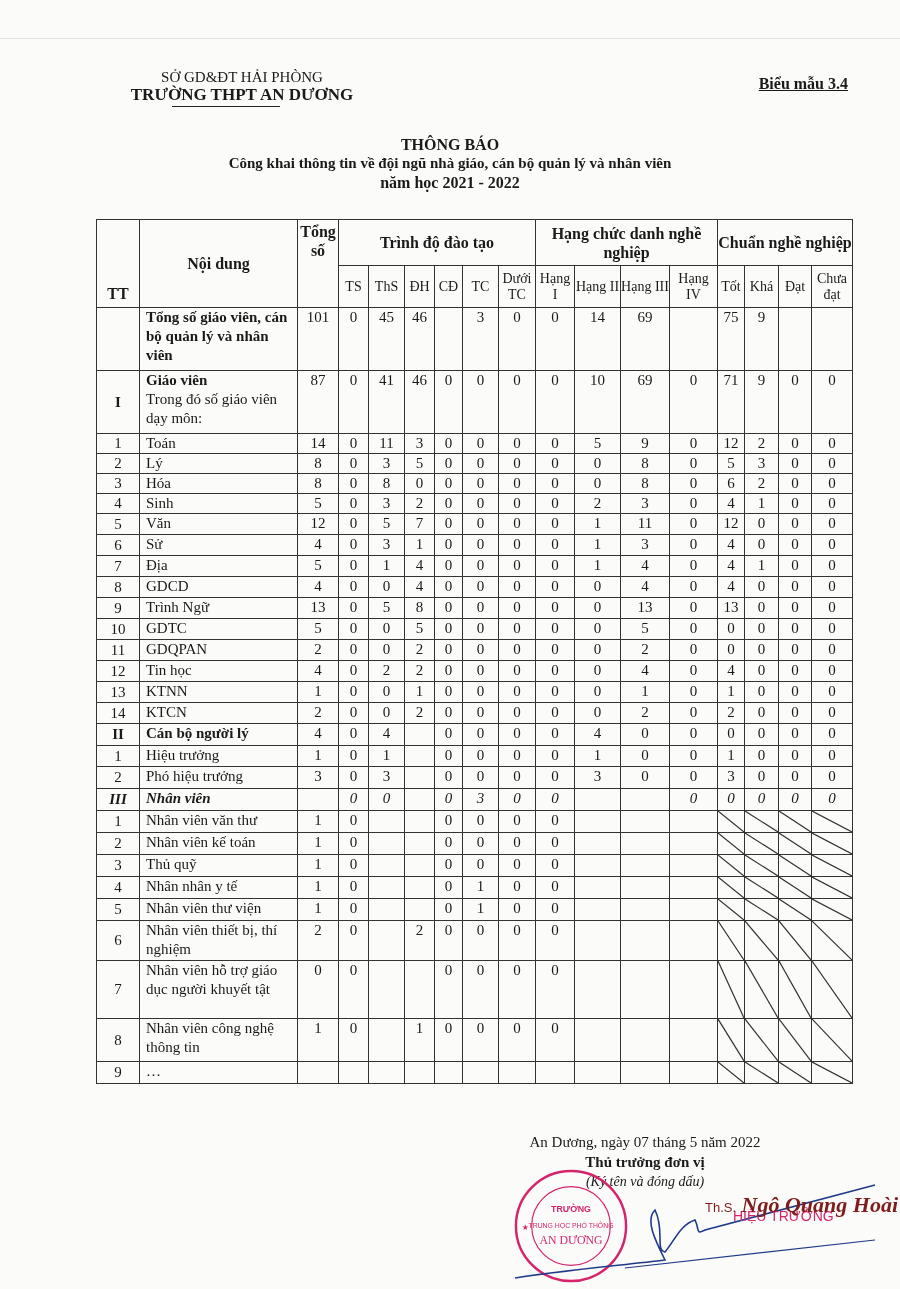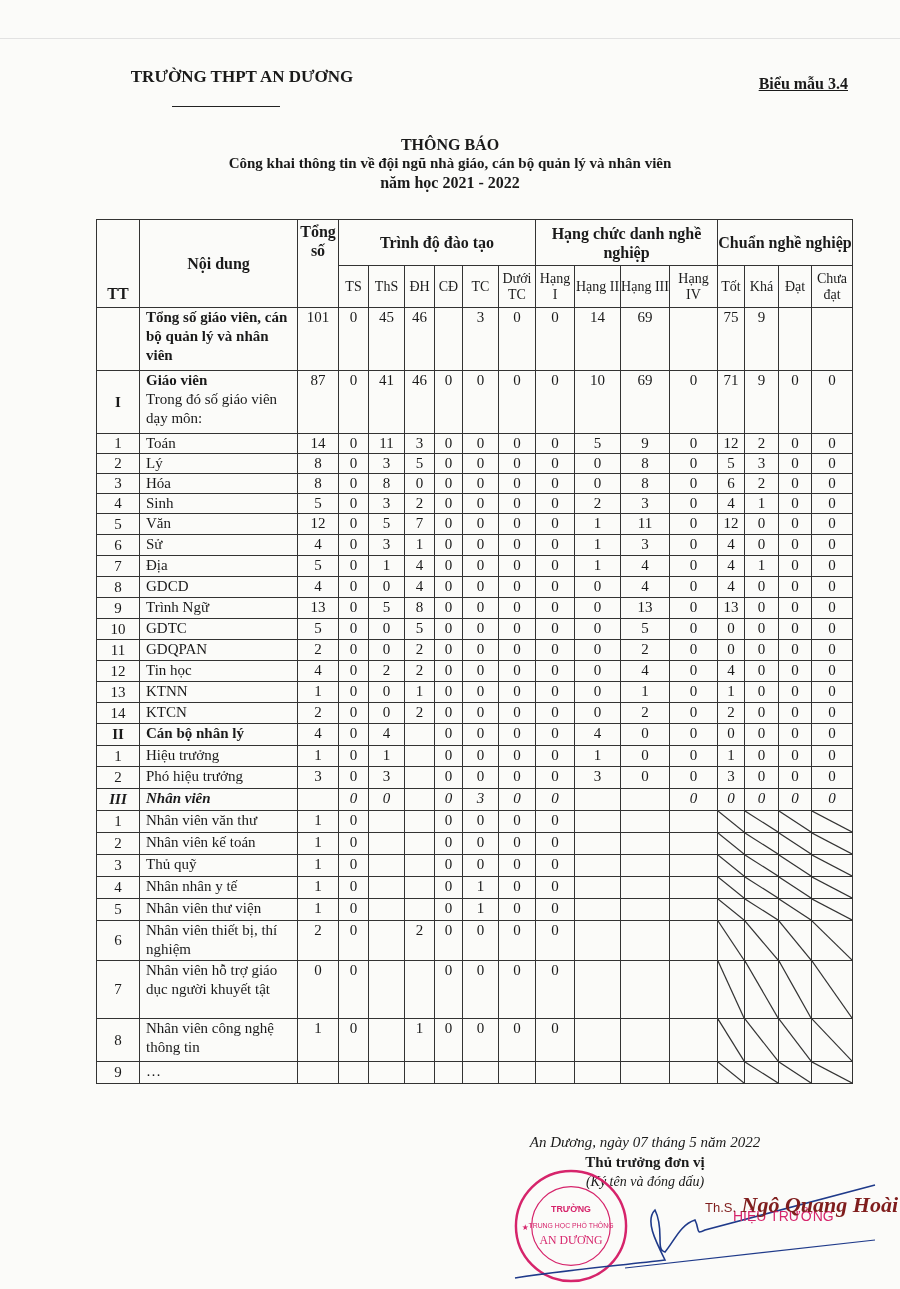--- a/index.html
+++ b/index.html
@@ -30,35 +30,36 @@
   table.staff th.big { font-weight: bold; font-size: 16px; line-height: 19px; }
   table.staff th.sub { font-size: 14px; line-height: 16px; }
   table.staff td.tt { vertical-align: middle; }
   table.staff td.name { text-align: left; padding-left: 6px; }
   table.staff td.bold { font-weight: bold; }
   .nd-sub { font-weight: normal; }
   .diag { position: absolute; inset: 0; }
   .diag svg { width: 100%; height: 100%; display: block; }
 
   .footer { position: absolute; left: 470px; top: 1132px; width: 350px; text-align: center; line-height: 20px; }
-  .footer .place { font-style: italic; font-size: 15px; }
+  .footer .place { font-size: 15px; }
   .footer .role { font-weight: bold; font-size: 15px; }
   .footer .note { font-style: italic; font-size: 14px; }
   .stamp { position: absolute; left: 512px; top: 1167px; width: 118px; height: 118px; }
   .sig { position: absolute; left: 505px; top: 1180px; width: 380px; height: 110px; }
   .stamp-title { position: absolute; left: 733px; top: 1208px; color: #d6246b; font-family: "Liberation Sans", sans-serif; font-size: 14px; }
   .stamp-name { position: absolute; left: 705px; top: 1160px; color: #7f1d1d; font-family: "Liberation Serif", serif; font-style: italic; font-weight: bold; font-size: 22px; margin-top: 32px; }
   .stamp-name .pre { font-family: "Liberation Sans", sans-serif; font-style: normal; font-weight: normal; font-size: 13px; }
 </style>
 </head>
 <body>
 
 <div class="scanline"></div>
 
 <div class="hdr-left">
+  <div class="org">SỞ GD&amp;ĐT HẢI PHÒNG</div>
   <div class="school">TRƯỜNG THPT AN DƯƠNG</div>
   <div class="underline"></div>
 </div>
 <div class="form-no">Biểu mẫu 3.4</div>
 
 <div class="title-block">
   <div class="t1">THÔNG BÁO</div>
   <div class="t2">Công khai thông tin về đội ngũ nhà giáo, cán bộ quản lý và nhân viên</div>
   <div class="t3">năm học 2021 - 2022</div>
 </div>
@@ -443,21 +444,21 @@
         <td>2</td>
         <td>0</td>
         <td>2</td>
         <td>0</td>
         <td>0</td>
         <td>0</td>
       </tr>
       <tr style="height: 22px;">
         <td class="tt bold">II</td>
         <td class="name bold">
-          <div>Cán bộ nhân lý</div>
+          <div>Cán bộ người lý</div>
         </td>
         <td>4</td>
         <td>0</td>
         <td>4</td>
         <td></td>
         <td>0</td>
         <td>0</td>
         <td>0</td>
         <td>0</td>
         <td>4</td>

